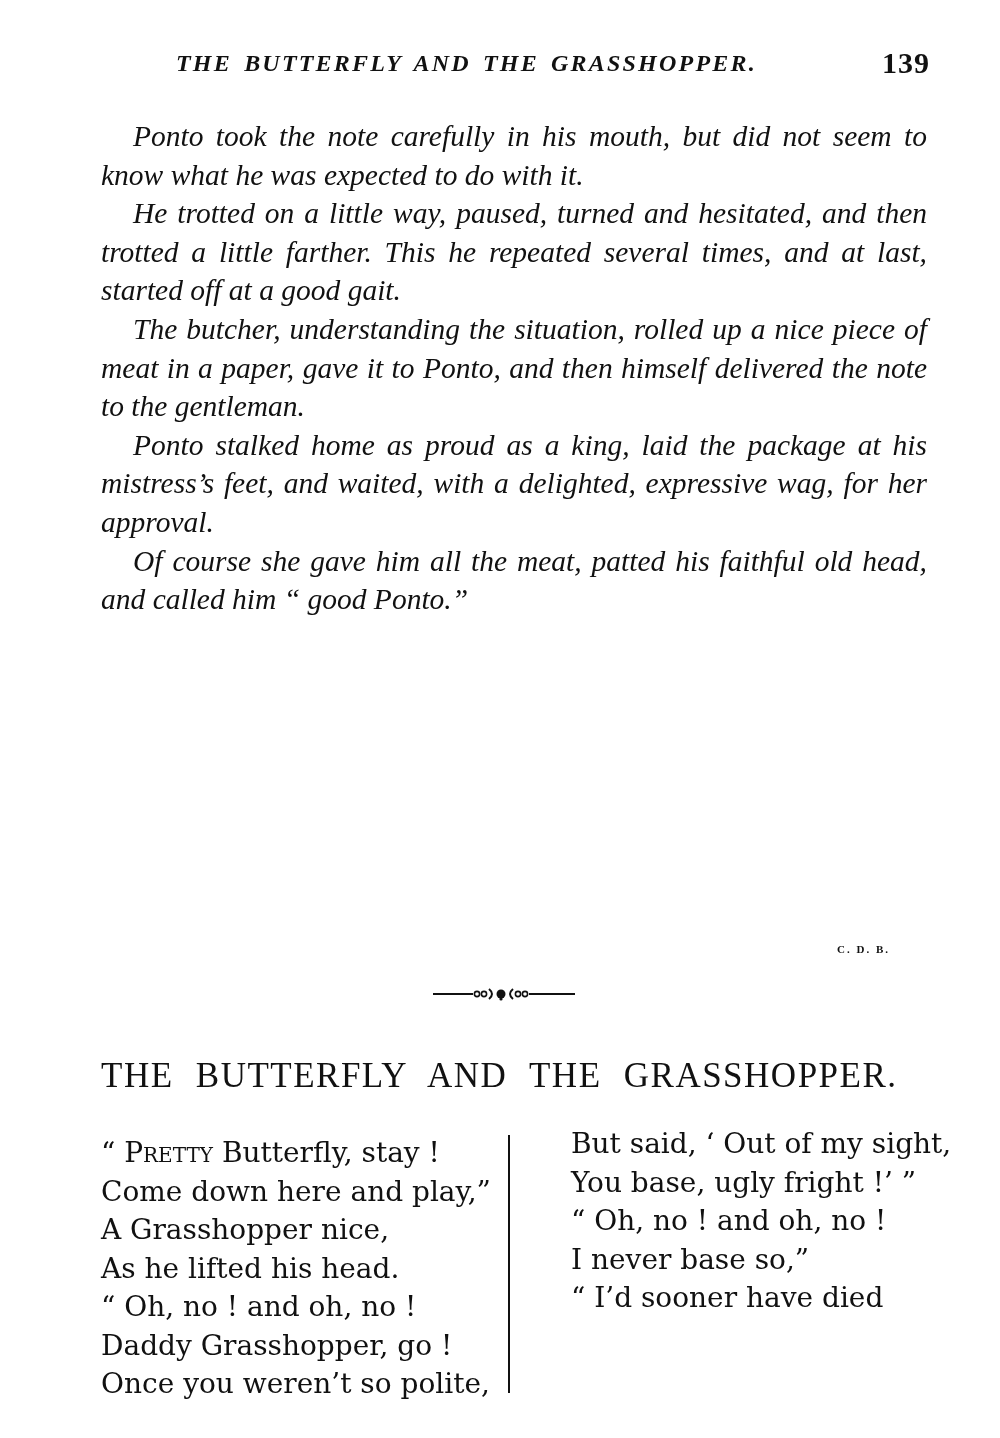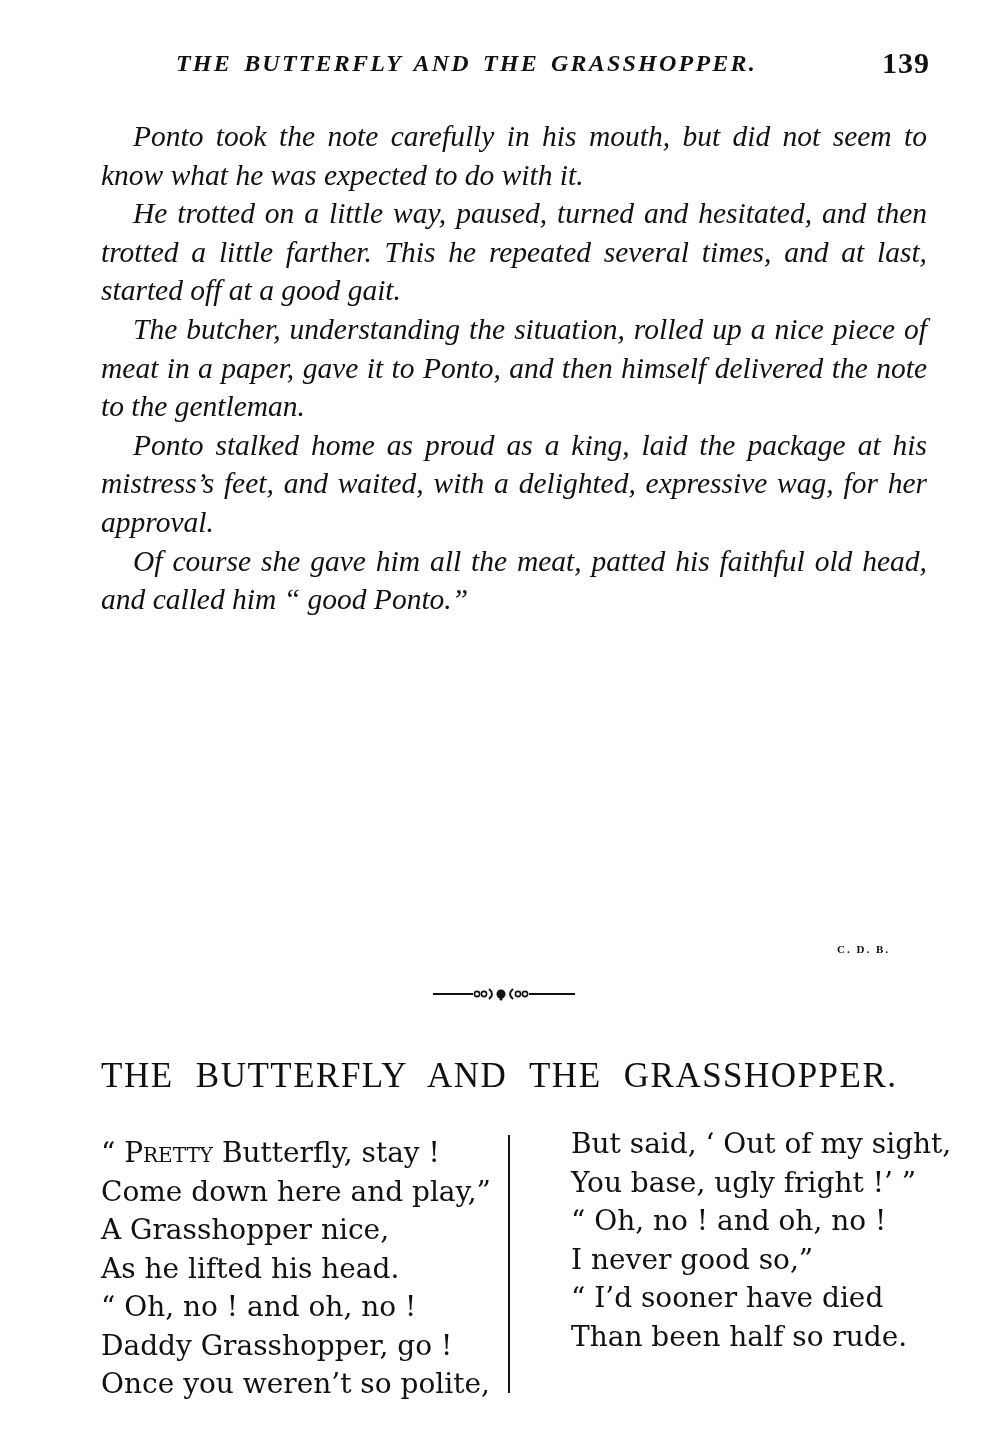--- a/index.html
+++ b/index.html
@@ -153,17 +153,16 @@
     <span class="line">As he lifted his head.</span>
     <span class="line">“ Oh, no !  and oh, no !</span>
     <span class="line">Daddy Grasshopper, go !</span>
     <span class="line">Once you weren’t so polite,</span>
   </div>
   <div class="column-rule"></div>
   <div class="stanza right">
     <span class="line">But said, ‘ Out of my sight,</span>
     <span class="line">You base, ugly fright !’ ”</span>
     <span class="line">“ Oh, no !  and oh, no !</span>
-    <span class="line">I never good so,”</span>
+    <span class="line">I never base so,”</span>
     <span class="line">“ I’d sooner have died</span>
-    <span class="line">Than been half so rude.</span>
   </div>
 </div>
 
 </body></html>

